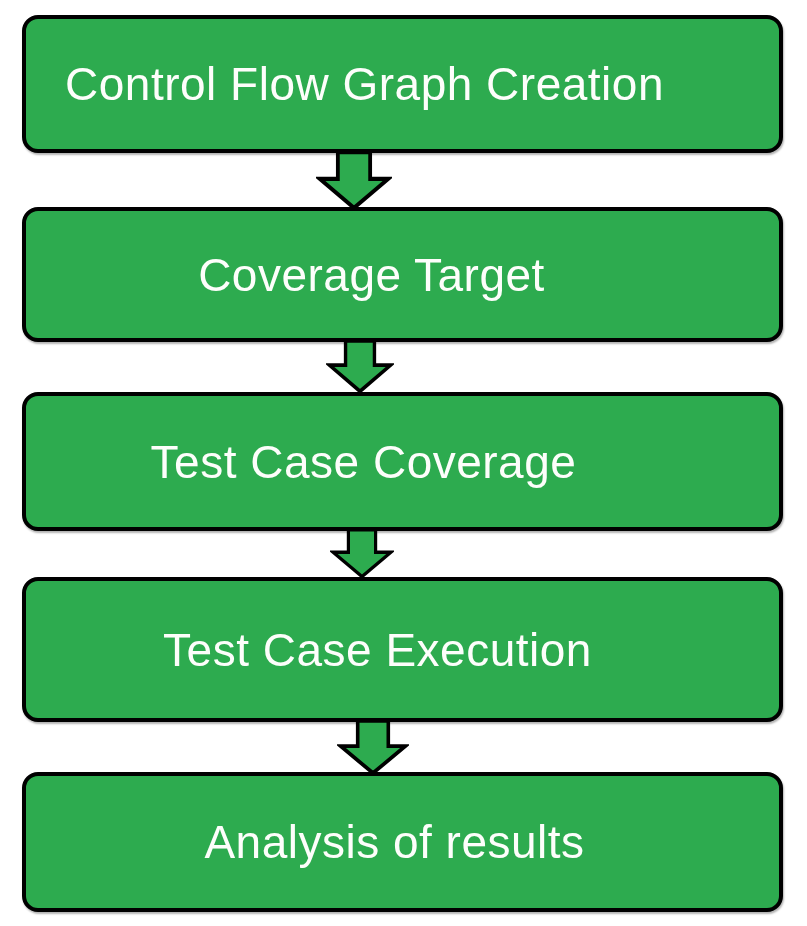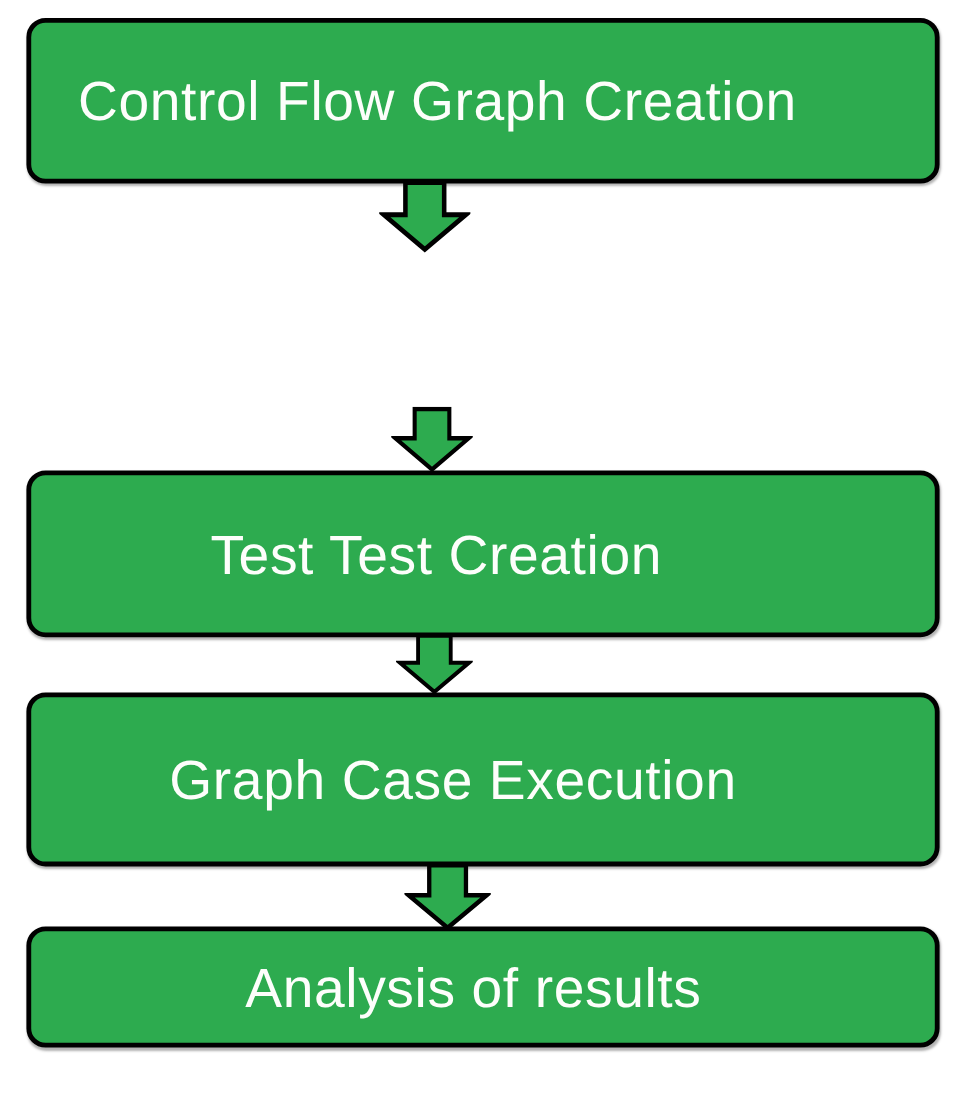--- a/index.html
+++ b/index.html
@@ -34,21 +34,21 @@
     font-weight: 400;
     letter-spacing: 0.5px;
     white-space: nowrap;
     line-height: 1;
   }
   
   .node-1 { top: 15px;  height: 138px; }
   .node-2 { top: 207px; height: 135px; }
   .node-3 { top: 392px; height: 139px; }
   .node-4 { top: 577px; height: 145px; }
-  .node-5 { top: 772px; height: 101px; }
+  .node-5 { top: 772px; height: 140px; }
   .node-1 .label { transform: translateX(-38px); }
   .node-2 .label { transform: translateX(-31px); }
   .node-3 .label { transform: translateX(-39px); }
   .node-4 .label { transform: translateX(-25px); }
   .node-5 .label { transform: translateX(-8px); }
 
   .flow-arrow {
     position: absolute;
     z-index: 5;
     display: block;
@@ -70,35 +70,38 @@
 <div class="canvas">
 
   <div class="flow-node node-1">
     <span class="label">Control Flow Graph Creation</span>
   </div>
 
   <svg class="flow-arrow arrow-1" viewBox="0 0 80 60" preserveAspectRatio="none" aria-hidden="true">
     <polygon points="23,2 57,2 57,28 76,28 40,56 4,28 23,28"></polygon>
   </svg>
 
+  <div class="flow-node node-2">
+    <span class="label">Coverage Target</span>
+  </div>
 
   <svg class="flow-arrow arrow-2" viewBox="0 0 80 60" preserveAspectRatio="none" aria-hidden="true">
     <polygon points="23,2 57,2 57,28 76,28 40,56 4,28 23,28"></polygon>
   </svg>
 
   <div class="flow-node node-3">
-    <span class="label">Test Test Creation</span>
+    <span class="label">Test Case Coverage</span>
   </div>
 
   <svg class="flow-arrow arrow-3" viewBox="0 0 80 60" preserveAspectRatio="none" aria-hidden="true">
     <polygon points="23,2 57,2 57,28 76,28 40,56 4,28 23,28"></polygon>
   </svg>
 
   <div class="flow-node node-4">
-    <span class="label">Graph Case Execution</span>
+    <span class="label">Test Case Execution</span>
   </div>
 
   <svg class="flow-arrow arrow-4" viewBox="0 0 80 60" preserveAspectRatio="none" aria-hidden="true">
     <polygon points="23,2 57,2 57,28 76,28 40,56 4,28 23,28"></polygon>
   </svg>
 
   <div class="flow-node node-5">
     <span class="label">Analysis of results</span>
   </div>
 

